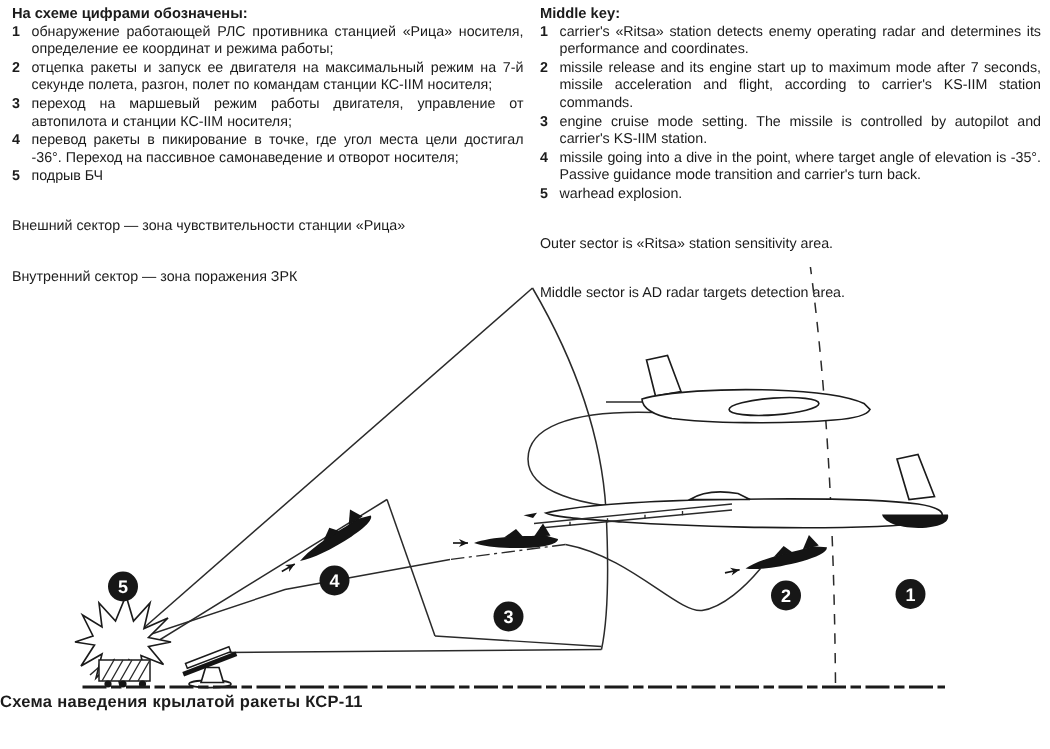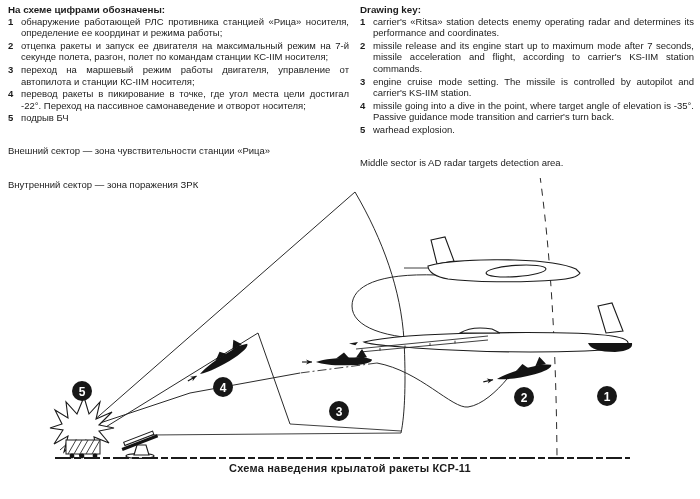--- a/index.html
+++ b/index.html
@@ -11,21 +11,21 @@
   .key-col{position:absolute;top:4px;font-size:9.5px;line-height:11.6px;}
   #left-col{left:8px;width:341px;}
   #right-col{left:360px;width:334px;}
   .key-heading{font-weight:bold;font-size:9.8px;margin:0 0 0 0;}
   .key-item{display:flex;margin:0 0 1px 0;}
   .key-item .num{width:13px;font-weight:bold;flex:0 0 13px;}
   .key-item .txt{flex:1;text-align:justify;}
   .sector-notes{margin-top:7px;line-height:13.8px;}
   .sector-notes div{white-space:nowrap;margin-top:20px;}
   #diagram-svg{position:absolute;left:0;top:178px;width:700px;height:284px;}
-  #caption{position:absolute;left:0;top:462px;width:700px;text-align:center;}
+  #caption{position:absolute;left:0;top:462px;width:700px;}
   #caption .cap1{font-weight:bold;font-size:11px;letter-spacing:.2px;}
   #caption .cap2{font-weight:bold;font-size:10.5px;margin-top:1px;letter-spacing:.3px;}
   svg .ln{stroke:#2a2a2a;stroke-width:1;fill:none;}
   svg .thin{stroke:#2a2a2a;stroke-width:.9;fill:none;}
   svg .outline{stroke:#1b1b1b;stroke-width:1.1;fill:#ffffff;}
   svg .solid{fill:#141414;stroke:none;}
   svg .marker-circle{fill:#171717;}
   svg .marker-num{fill:#ffffff;font-family:"Liberation Sans",sans-serif;font-size:12px;font-weight:bold;text-anchor:middle;}
 </style>
 </head>
@@ -40,34 +40,34 @@
   <div class="key-item">
     <span class="num">2</span>
     <span class="txt">отцепка ракеты и запуск ее двигателя на максимальный режим на 7-й секунде полета, разгон, полет по командам станции КС-IIМ носителя;</span>
   </div>
   <div class="key-item">
     <span class="num">3</span>
     <span class="txt">переход на маршевый режим работы двигателя, управление от автопилота и станции КС-IIМ носителя;</span>
   </div>
   <div class="key-item">
     <span class="num">4</span>
-    <span class="txt">перевод ракеты в пикирование в точке, где угол места цели достигал -22°. Переход на пассивное самонаведение и отворот носителя;</span>
+    <span class="txt">перевод ракеты в пикирование в точке, где угол места цели достигал -36°. Переход на пассивное самонаведение и отворот носителя;</span>
   </div>
   <div class="key-item">
     <span class="num">5</span>
     <span class="txt">подрыв БЧ</span>
   </div>
   <div class="sector-notes">
     <div>Внешний сектор — зона чувствительности станции «Рица»</div>
     <div>Внутренний сектор — зона поражения ЗРК</div>
   </div>
 </div>
 
 <div class="key-col" id="right-col">
-  <div class="key-heading">Drawing key:</div>
+  <div class="key-heading">Middle key:</div>
   <div class="key-item">
     <span class="num">1</span>
     <span class="txt">carrier's «Ritsa» station detects enemy operating radar and determines its performance and coordinates.</span>
   </div>
   <div class="key-item">
     <span class="num">2</span>
     <span class="txt">missile release and its engine start up to maximum mode after 7 seconds, missile acceleration and flight, according to carrier's KS-IIM station commands.</span>
   </div>
   <div class="key-item">
     <span class="num">3</span>
@@ -75,20 +75,21 @@
   </div>
   <div class="key-item">
     <span class="num">4</span>
     <span class="txt">missile going into a dive in the point, where target angle of elevation is -35°. Passive guidance mode transition and carrier's turn back.</span>
   </div>
   <div class="key-item">
     <span class="num">5</span>
     <span class="txt">warhead explosion.</span>
   </div>
   <div class="sector-notes">
+    <div>Outer sector is «Ritsa» station sensitivity area.</div>
     <div>Middle sector is AD radar targets detection area.</div>
   </div>
 </div>
 
 <svg id="diagram-svg" viewBox="0 178 700 284">
   <defs>
 
     <g id="missile">
       <path class="solid" d="M0,0 C8,-3 22,-4.6 38,-4.6 L47,-5.2 L56,-2.6 C56,0.6 48,2.6 38,3.1 C22,3.9 8,2.9 0,0 Z"></path>
       <path class="solid" d="M40,-4.4 L46,-13 L51,-4.8 Z"></path>

